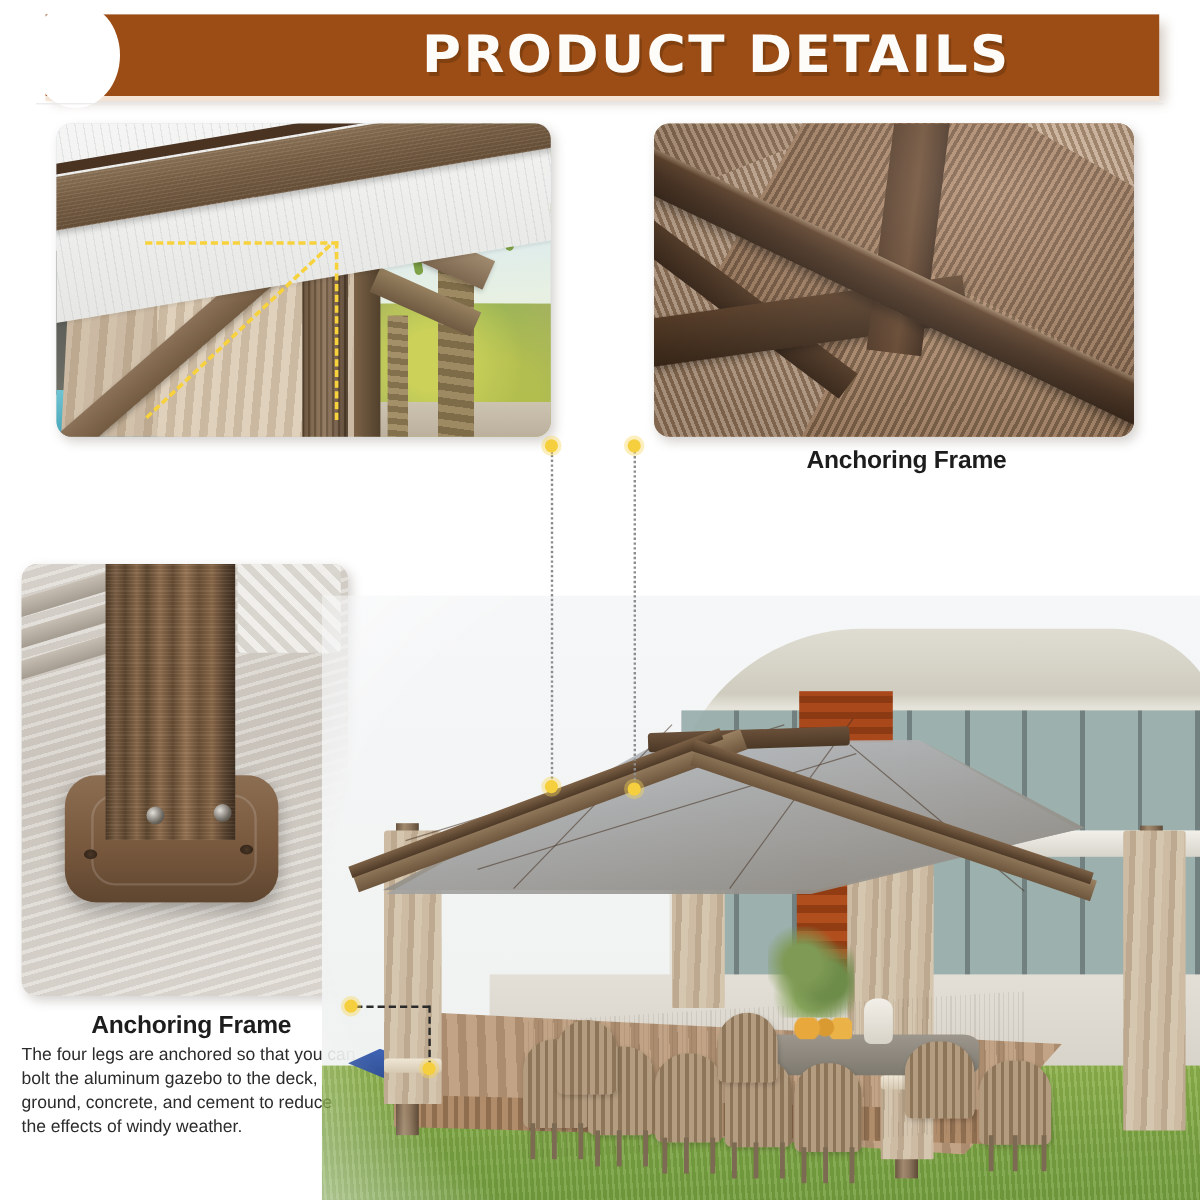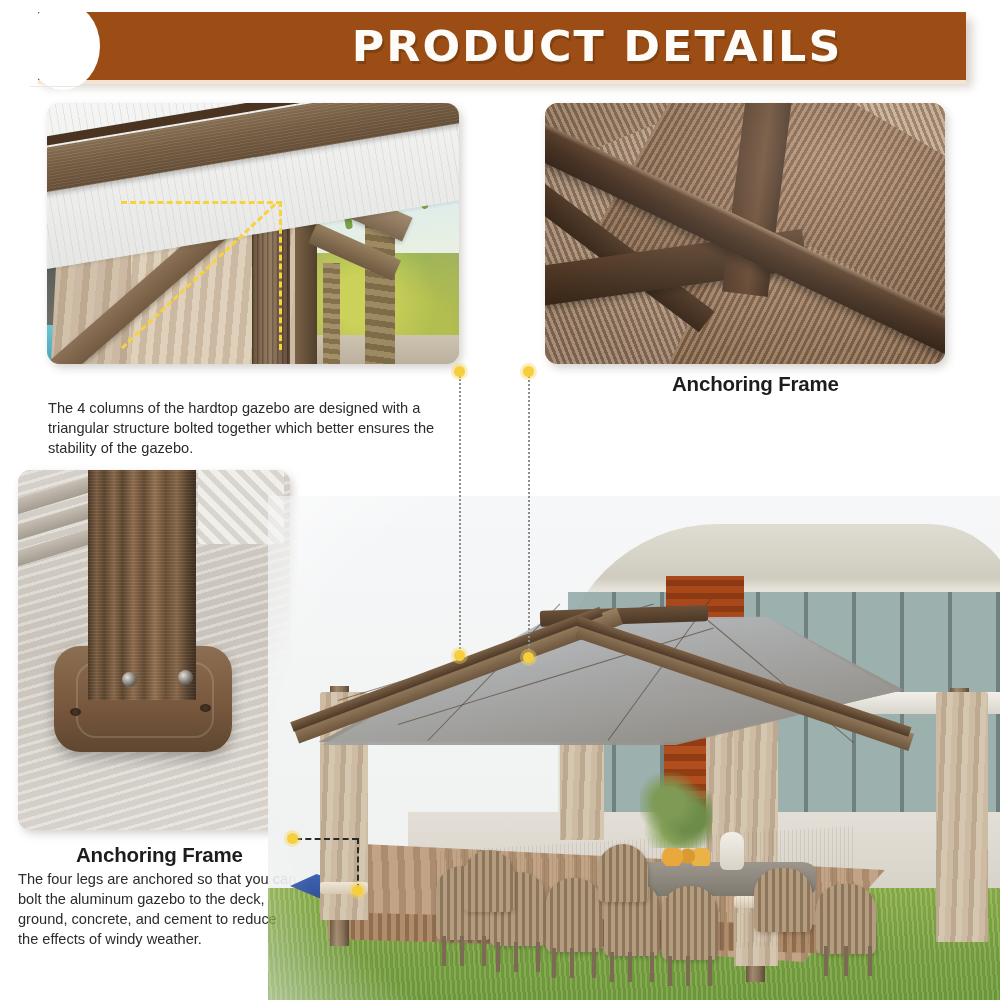--- a/index.html
+++ b/index.html
@@ -508,21 +508,20 @@
       <div class="p3-bolt" style="left:16px;top:62px"></div>
       <div class="p3-bolt" style="left:146px;top:58px"></div>
     </div>
     <div class="p3-col">
       <div class="p3-col-grain"></div>
     </div>
     <div class="p3-screw" style="left:104px;top:202px"></div>
     <div class="p3-screw" style="left:160px;top:200px"></div>
   </div>
 
-  <div class="cap-body" id="cap1-body">The 4 columns of the hardtop gazebo are designed with a triangular structure bolted together which better ensures the stability of the gazebo.</div>
 
   <div class="cap-title" id="cap2-title">Anchoring Frame</div>
 
   <div class="cap-title" id="cap3-title">Anchoring Frame</div>
   <div class="cap-body" id="cap3-body">The four legs are anchored so that you can bolt the aluminum gazebo to the deck, ground, concrete, and cement to reduce the effects of windy weather.</div>
 
   <div class="hero">
     <div class="h-sky"></div>
     <div class="h-house"></div>
     <div class="h-house-glass"></div>

